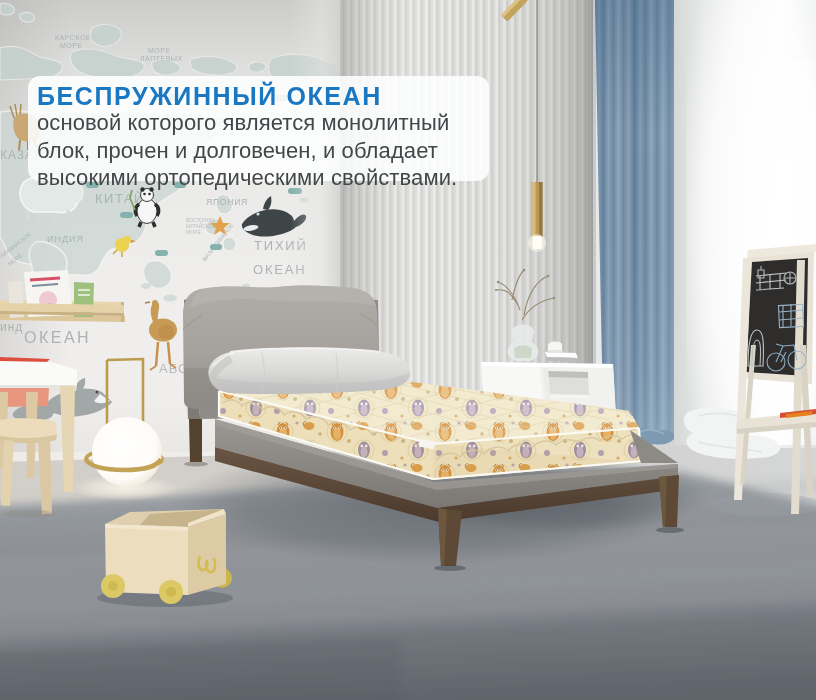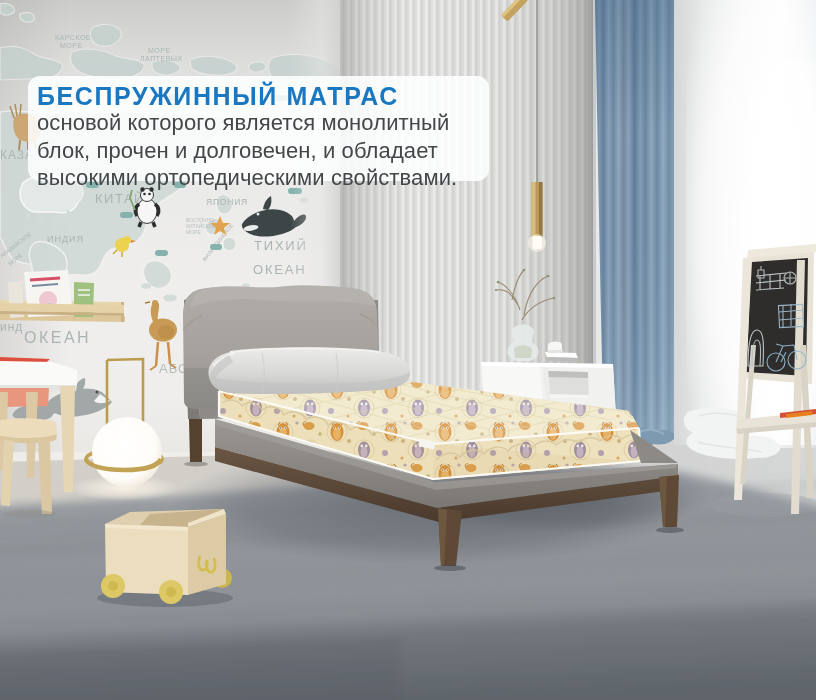--- a/index.html
+++ b/index.html
@@ -559,17 +559,17 @@
   <path d="M200,556 C197,564 199,571 204,570 C207,569 208,564 207,560 M207,560 C205,568 208,573 212,572 C215,571 216,565 214,558" fill="none" stroke="#d4bd4e" stroke-width="2.6"></path>
   <circle cx="113" cy="586" r="12" fill="#dcc966"></circle>
   <circle cx="113" cy="586" r="5" fill="#cdb94f"></circle>
   <circle cx="171" cy="592" r="12" fill="#dcc966"></circle>
   <circle cx="171" cy="592" r="5" fill="#cdb94f"></circle>
 </g>
 </svg>
 
 <div id="overlay">
 
-  <div id="ovtitle">БЕСПРУЖИННЫЙ МАТРАС</div>
+  <div id="ovtitle">БЕСПРУЖИННЫЙ ОКЕАН</div>
 
   <div id="ovbody">основой которого является монолитный<br>блок, прочен и долговечен, и обладает<br>высокими ортопедическими свойствами.</div>
 </div>
 </div>
 
 </body></html>

